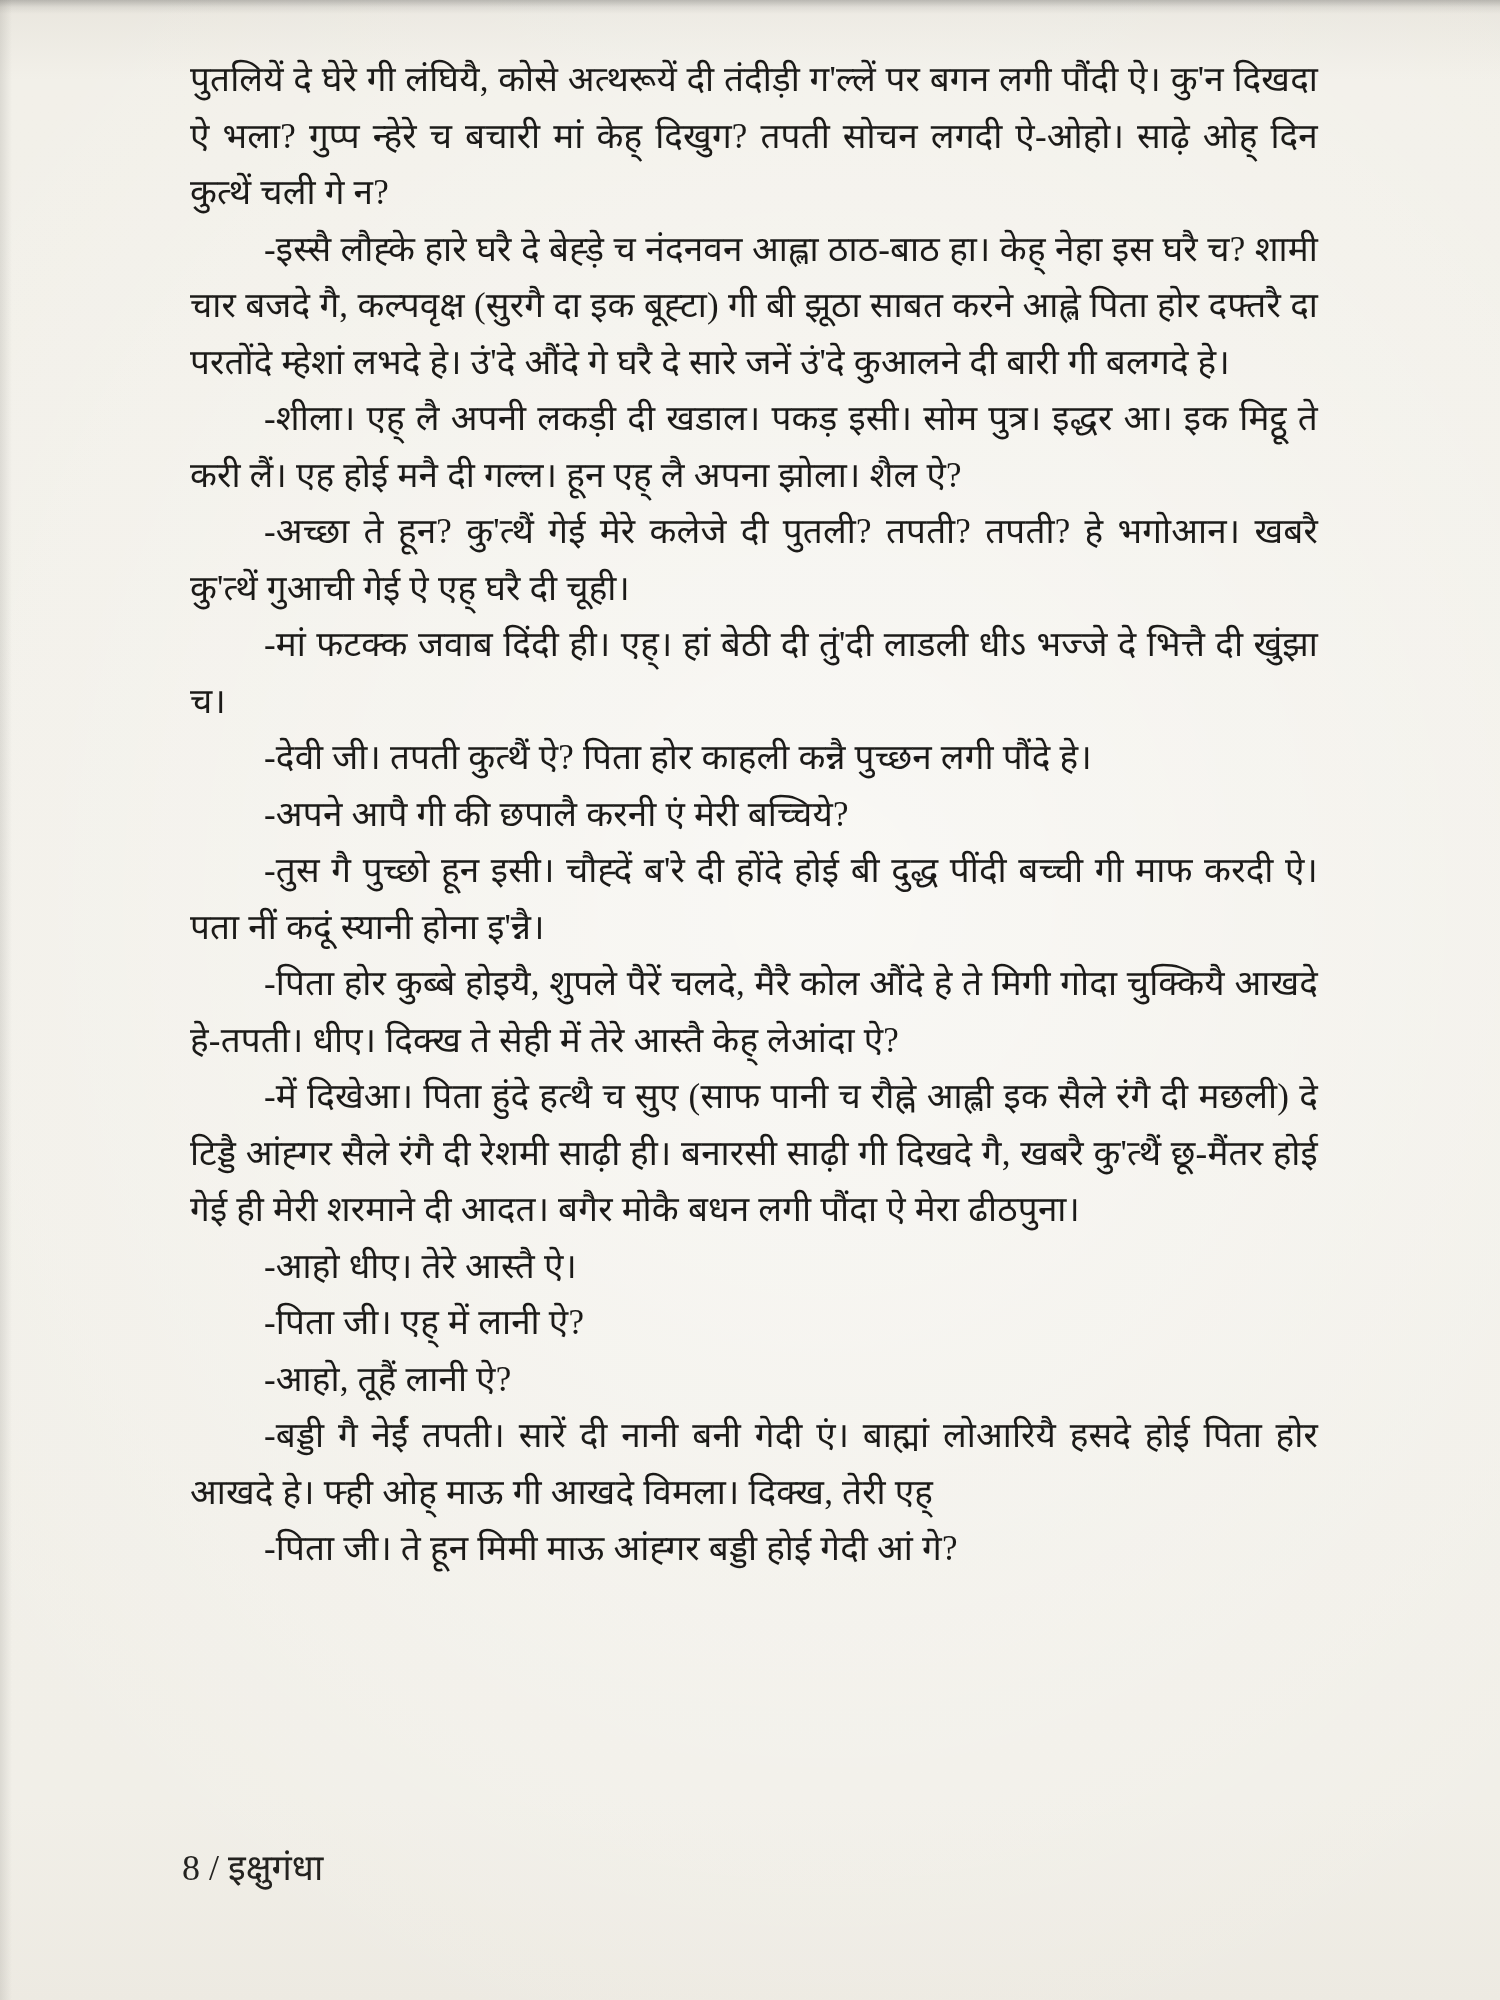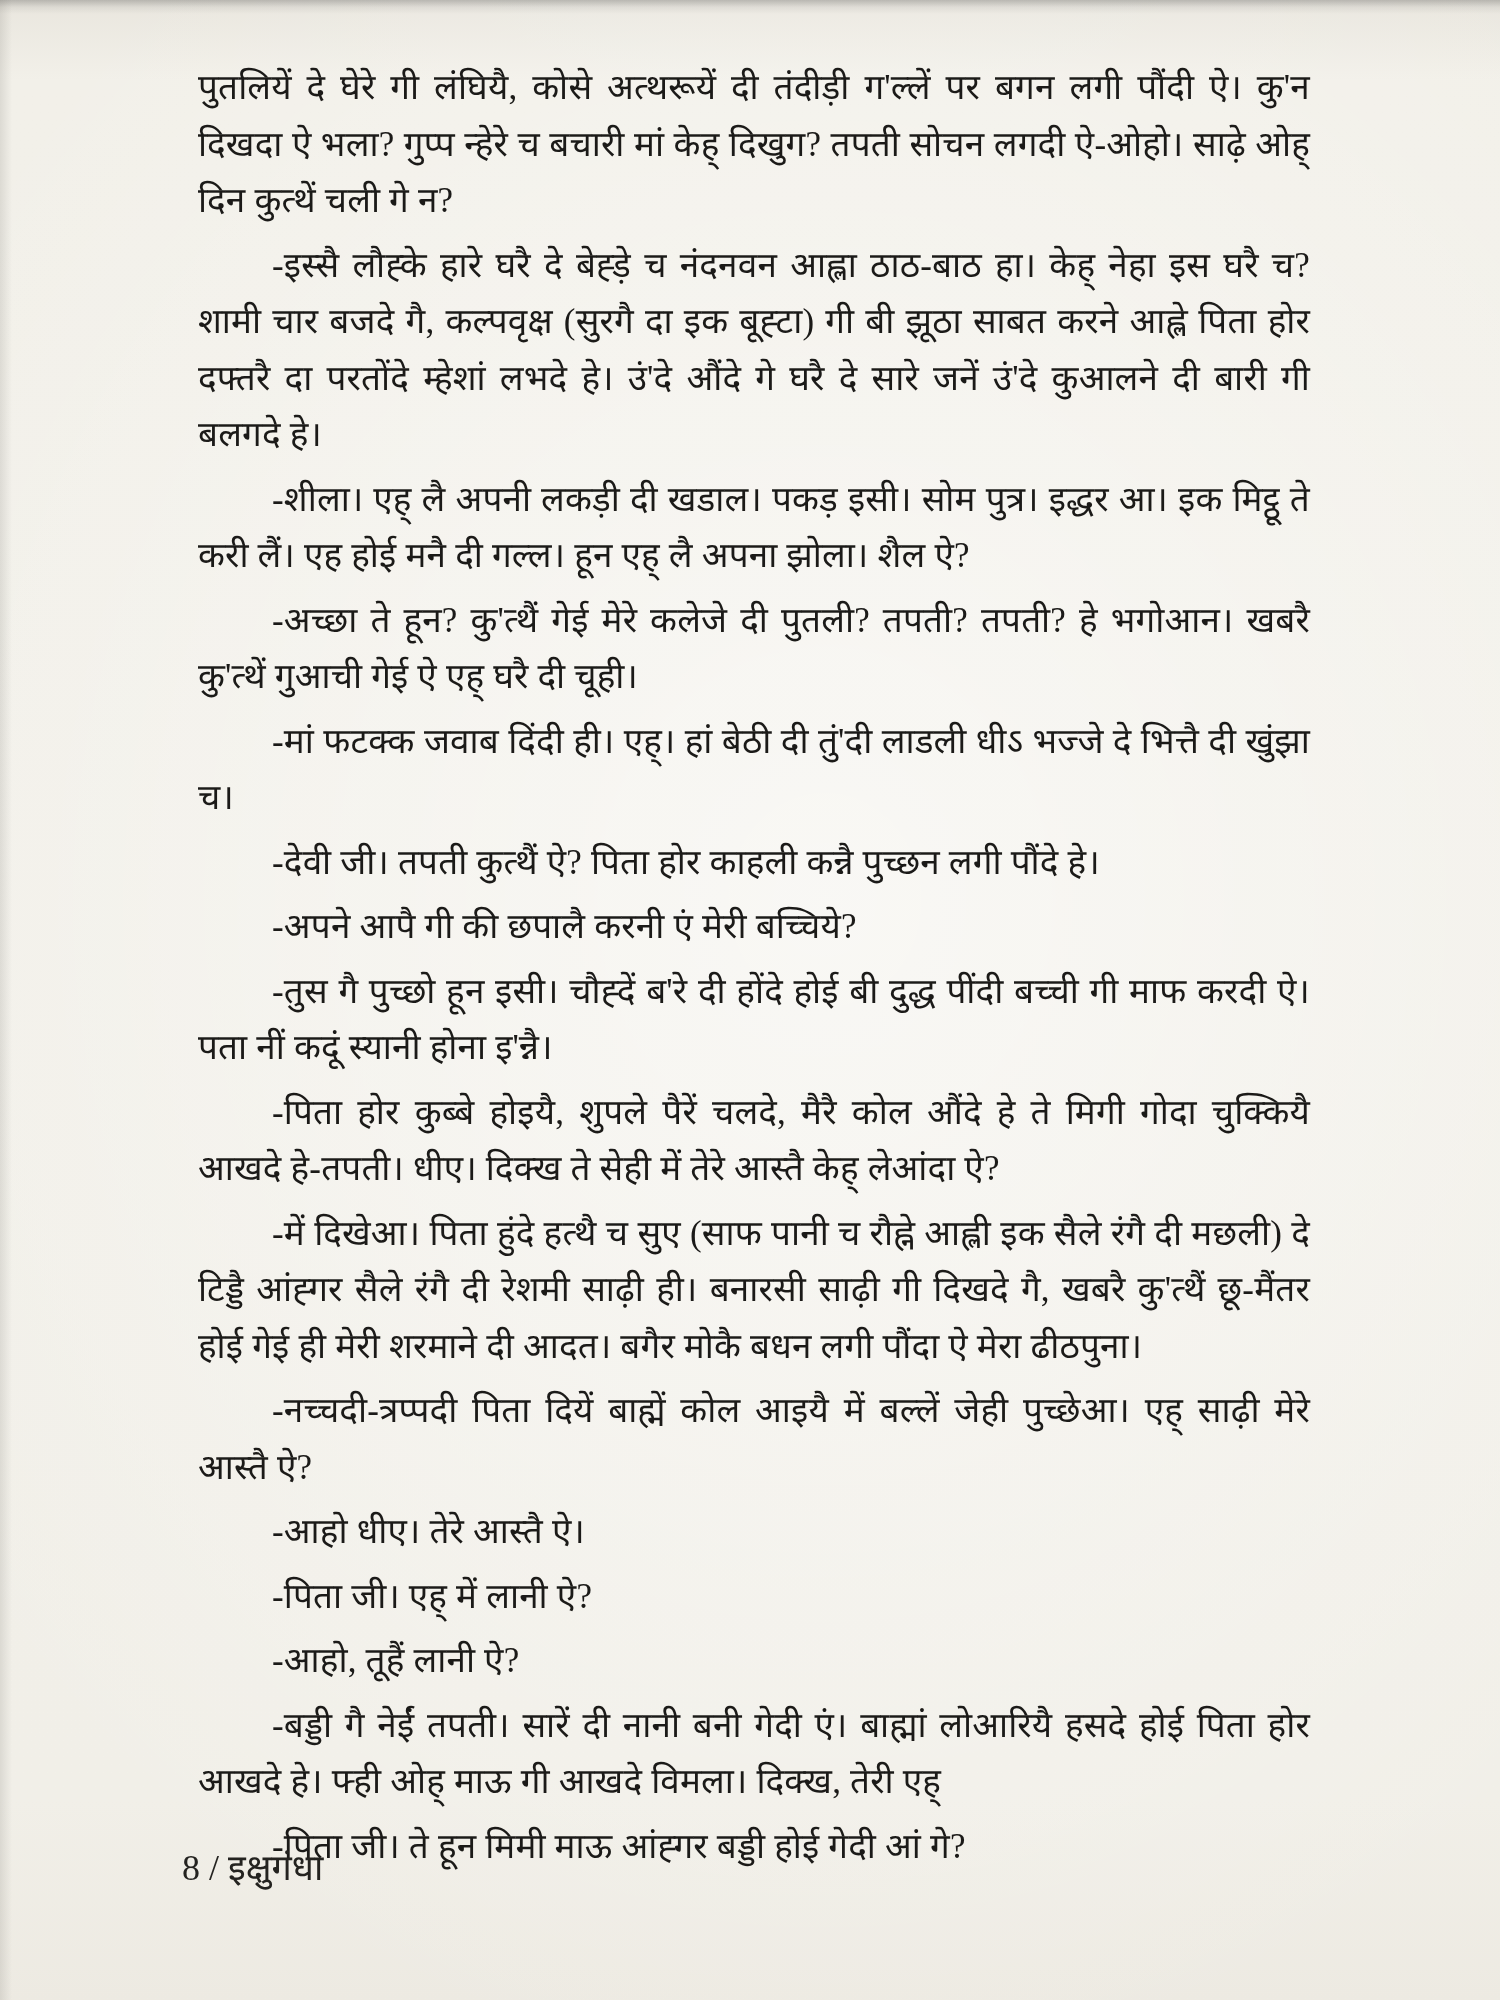--- a/index.html
+++ b/index.html
@@ -38,21 +38,21 @@
     left: 190px;
     top: 52px;
     width: 1128px;
     color: #1b1a18;
     font-size: 35px;
     line-height: 56.5px;
     text-align: justify;
     letter-spacing: 0.2px;
   }
   .text-block p.para {
-    margin: 8px;
+    margin: 0;
     padding: 0;
   }
   .text-block p.para.indent {
     text-indent: 74px;
   }
   .footer {
     position: absolute;
     left: 182px;
     top: 1848px;
     color: #242320;
@@ -71,21 +71,20 @@
       <p class="para">पुतलियें दे घेरे गी लंघियै, कोसे अत्थरूयें दी तंदीड़ी ग'ल्लें पर बगन लगी पौंदी ऐ। कु'न दिखदा ऐ भला? गुप्प न्हेरे च बचारी मां केह् दिखुग? तपती सोचन लगदी ऐ-ओहो। साढ़े ओह् दिन कुत्थें चली गे न?</p>
       <p class="para indent">-इस्सै लौह्के हारे घरै दे बेह्ड़े च नंदनवन आह्ला ठाठ-बाठ हा। केह् नेहा इस घरै च? शामी चार बजदे गै, कल्पवृक्ष (सुरगै दा इक बूह्टा) गी बी झूठा साबत करने आह्ले पिता होर दफ्तरै दा परतोंदे म्हेशां लभदे हे। उं'दे औंदे गे घरै दे सारे जनें उं'दे कुआलने दी बारी गी बलगदे हे।</p>
       <p class="para indent">-शीला। एह् लै अपनी लकड़ी दी खडाल। पकड़ इसी। सोम पुत्र। इद्धर आ। इक मिट्ठू ते करी लैं। एह होई मनै दी गल्ल। हून एह् लै अपना झोला। शैल ऐ?</p>
       <p class="para indent">-अच्छा ते हून? कु'त्थैं गेई मेरे कलेजे दी पुतली? तपती? तपती? हे भगोआन। खबरै कु'त्थें गुआची गेई ऐ एह् घरै दी चूही।</p>
       <p class="para indent">-मां फटक्क जवाब दिंदी ही। एह्। हां बेठी दी तुं'दी लाडली धीऽ भज्जे दे भित्तै दी खुंझा च।</p>
       <p class="para indent">-देवी जी। तपती कुत्थैं ऐ? पिता होर काहली कन्नै पुच्छन लगी पौंदे हे।</p>
       <p class="para indent">-अपने आपै गी की छपालै करनी एं मेरी बच्चिये?</p>
       <p class="para indent">-तुस गै पुच्छो हून इसी। चौह्दें ब'रे दी होंदे होई बी दुद्ध पींदी बच्ची गी माफ करदी ऐ। पता नीं कदूं स्यानी होना इ'न्नै।</p>
       <p class="para indent">-पिता होर कुब्बे होइयै, शुपले पैरें चलदे, मैरै कोल औंदे हे ते मिगी गोदा चुक्कियै आखदे हे-तपती। धीए। दिक्ख ते सेही में तेरे आस्तै केह् लेआंदा ऐ?</p>
       <p class="para indent">-में दिखेआ। पिता हुंदे हत्थै च सुए (साफ पानी च रौह्ने आह्ली इक सैले रंगै दी मछली) दे टिड्डै आंह्गर सैले रंगै दी रेशमी साढ़ी ही। बनारसी साढ़ी गी दिखदे गै, खबरै कु'त्थैं छू-मैंतर होई गेई ही मेरी शरमाने दी आदत। बगैर मोकै बधन लगी पौंदा ऐ मेरा ढीठपुना।</p>
-      <p class="para indent">-नच्चदी-त्रप्पदी पिता दियें बाह्में कोल आइयै में बल्लें जेही पुच्छेआ। एह् साढ़ी मेरे आस्तै ऐ?</p>
       <p class="para indent">-आहो धीए। तेरे आस्तै ऐ।</p>
       <p class="para indent">-पिता जी। एह् में लानी ऐ?</p>
       <p class="para indent">-आहो, तूहैं लानी ऐ?</p>
       <p class="para indent">-बड्डी गै नेईं तपती। सारें दी नानी बनी गेदी एं। बाह्मां लोआरियै हसदे होई पिता होर आखदे हे। फ्ही ओह् माऊ गी आखदे विमला। दिक्ख, तेरी एह्</p>
       <p class="para indent">-पिता जी। ते हून मिमी माऊ आंह्गर बड्डी होई गेदी आं गे?</p>
     </div>
 
   <div class="footer">
     <span>8 / इक्षुगंधा</span>
   </div>

